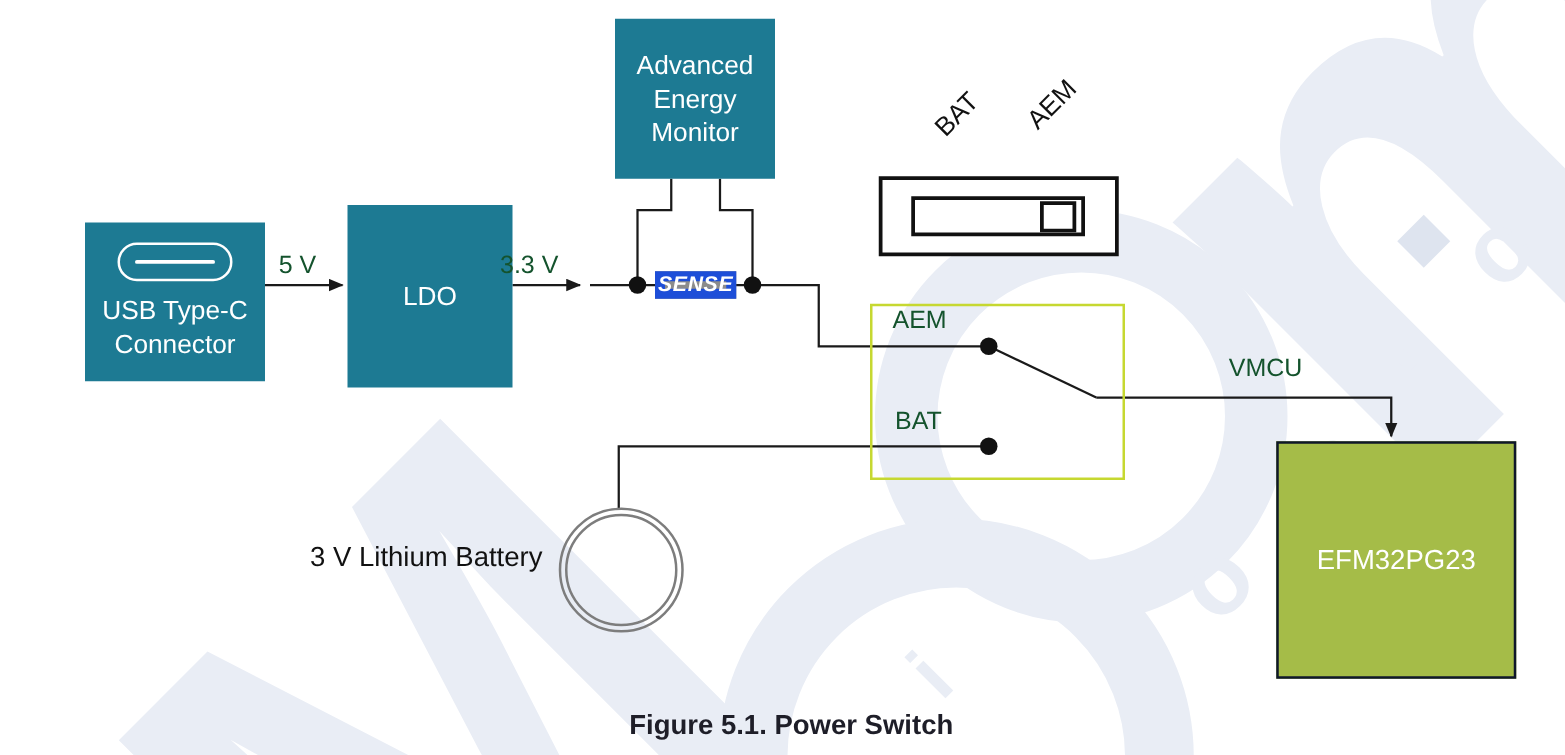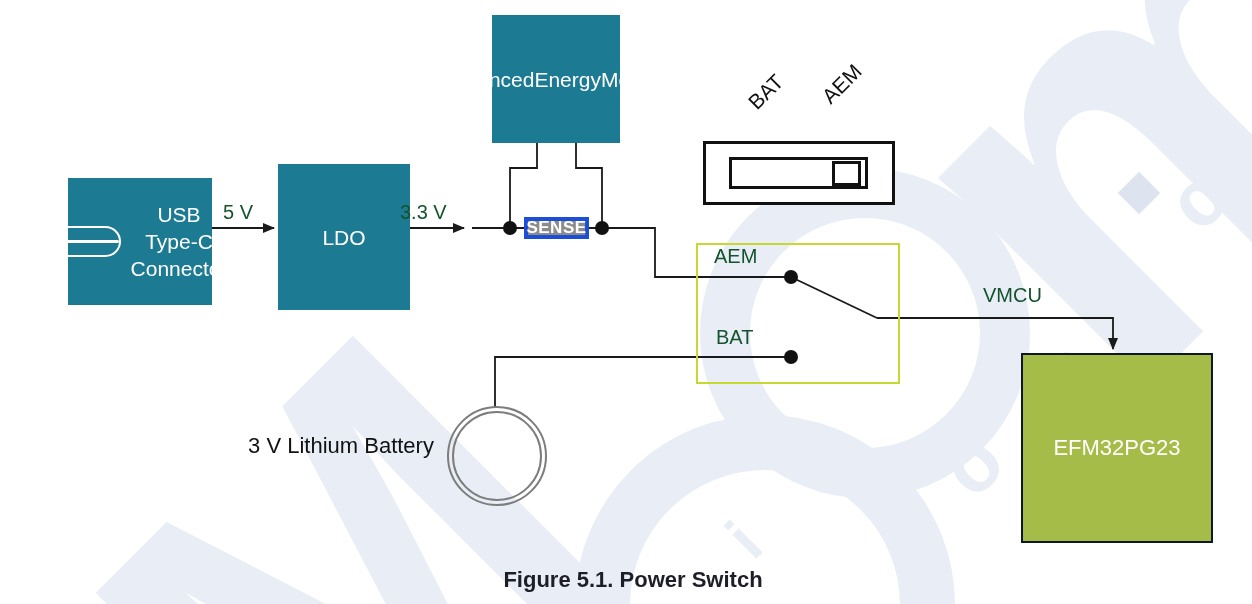--- a/index.html
+++ b/index.html
@@ -24,37 +24,37 @@
   #wm-n  { left:1040px; top:332px; font-size:80px; }
   #wm-o  { left:948px;  top:425px; font-size:80px; }
   #wm-i2 { left:735px;  top:508px; font-size:64px; }
   #wm-diamond { position:absolute; left:1124px; top:178px; width:30px; height:30px;
                 background:var(--wm2); transform:rotate(45deg); }
   
   .wires { position:absolute; left:0; top:0; z-index:2; }
   
   .node { position:absolute; z-index:3; }
   .teal-box {
-    background:var(--teal); color:#fff; display:flex; 
+    background:var(--teal); color:#fff; display:flex; flex-direction:column;
     align-items:center; justify-content:center; text-align:center;
     font-size:21px; line-height:27px;
   }
   #usb-box { left:68px; top:178px; width:144px; height:127px; gap:10px; }
   .usbc-icon { width:92px; height:31px; border:2.5px solid #fff; border-radius:16px;
                display:flex; align-items:center; justify-content:center; }
   .usbc-icon .bar { width:64px; height:2.5px; background:#fff; border-radius:2px; }
   #ldo-box { left:278px; top:164px; width:132px; height:146px; }
   #aem-box { left:492px; top:15px;  width:128px; height:128px; }
   #mcu-box { left:1021px; top:353px; width:192px; height:190px;
              background:var(--green); border:2px solid #0f172a; color:#fff;
              display:flex; align-items:center; justify-content:center; font-size:22px; }
   #sense-box { left:524px; top:217px; width:65px; height:22px;
-               background:var(--sense); border:4px solid #1d4ed8; color:#fff;
+               background:var(--sense); border:8px solid #1d4ed8; color:#fff;
                display:flex; align-items:center; justify-content:center;
-               font-size:17px; font-weight:bold; letter-spacing:.5px; }
+               font-size:17px; font-weight:bold; letter-spacing:.5px;font-style:italic; }
   
   #sw-outer  { left:703px; top:141px; width:192px; height:64px; border:3px solid #111; background:#fff; }
   #sw-inner  { left:729px; top:157px; width:139px; height:32px; border:3px solid #111; background:#fff; }
   #sw-slider { left:832px; top:161px; width:29px; height:25px; border:3px solid #111; background:#fff; }
   .rot-label { width:80px; text-align:center; font-size:21px; color:#111;
                transform:rotate(-45deg); }
   #sw-bat { left:726px; top:80px; }
   #sw-aem { left:802px; top:72px; }
   
   #selector { left:696px; top:243px; width:204px; height:141px;

